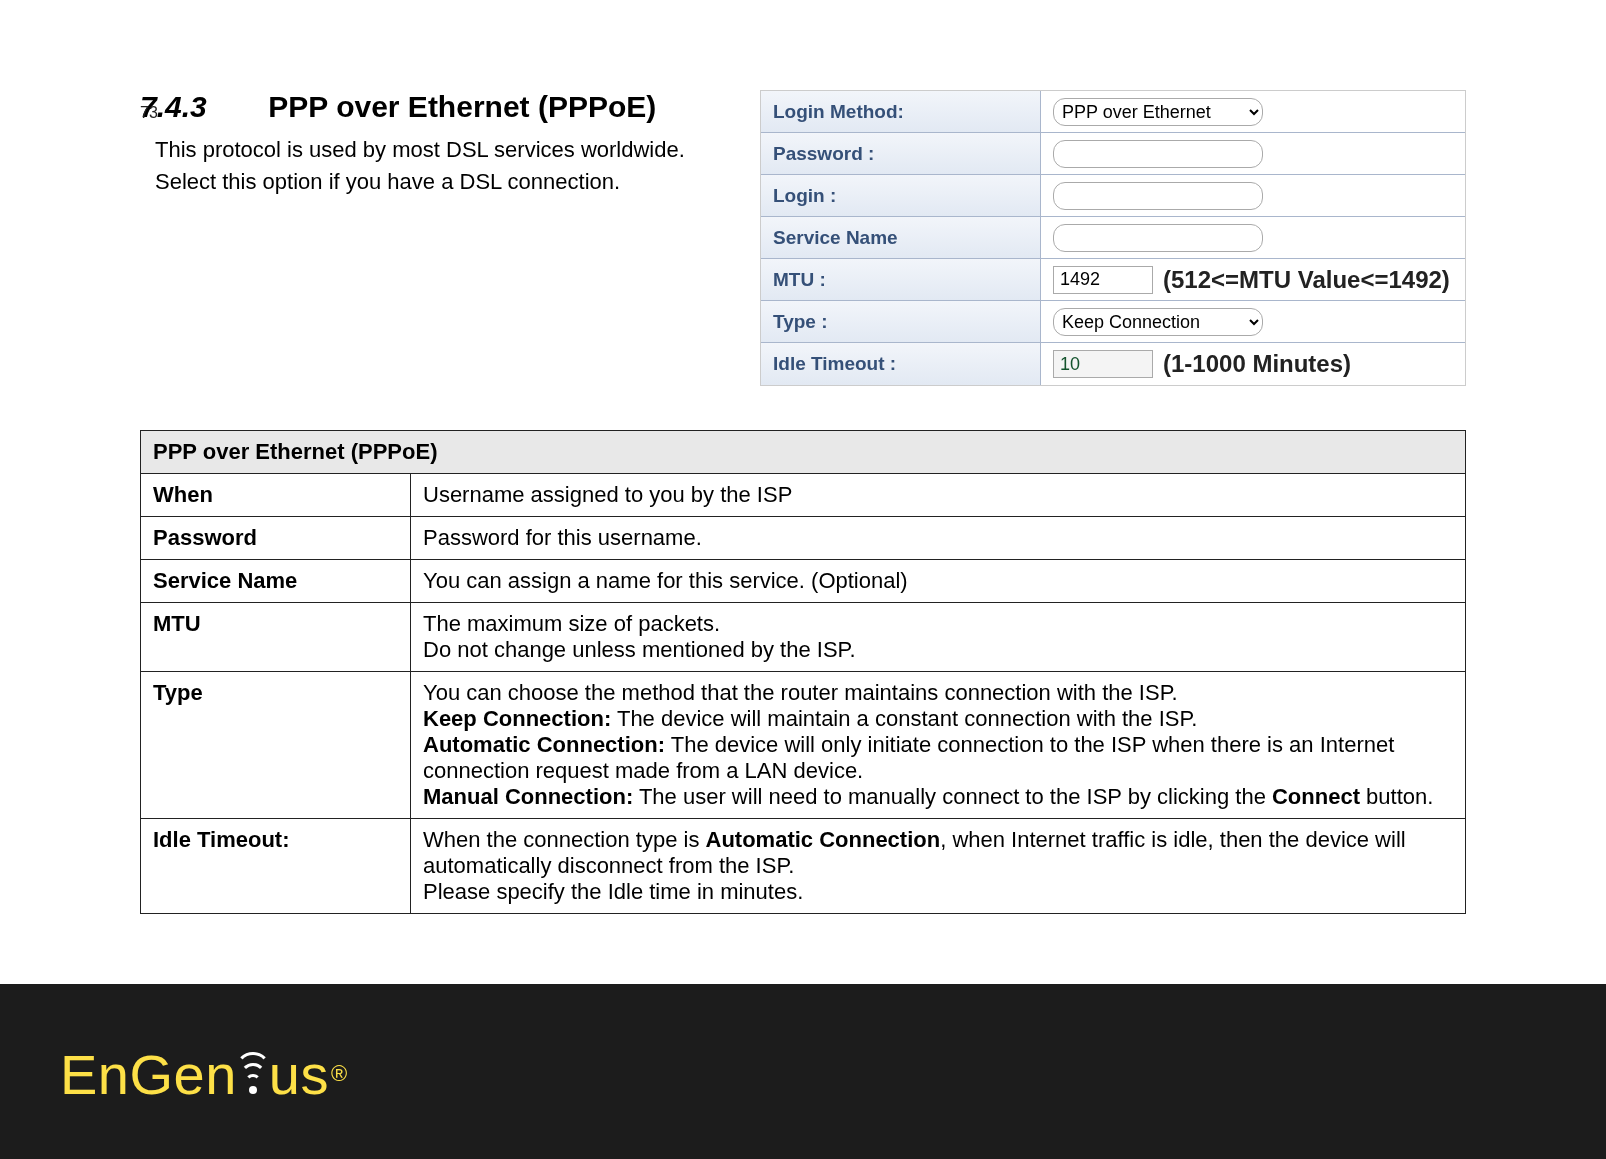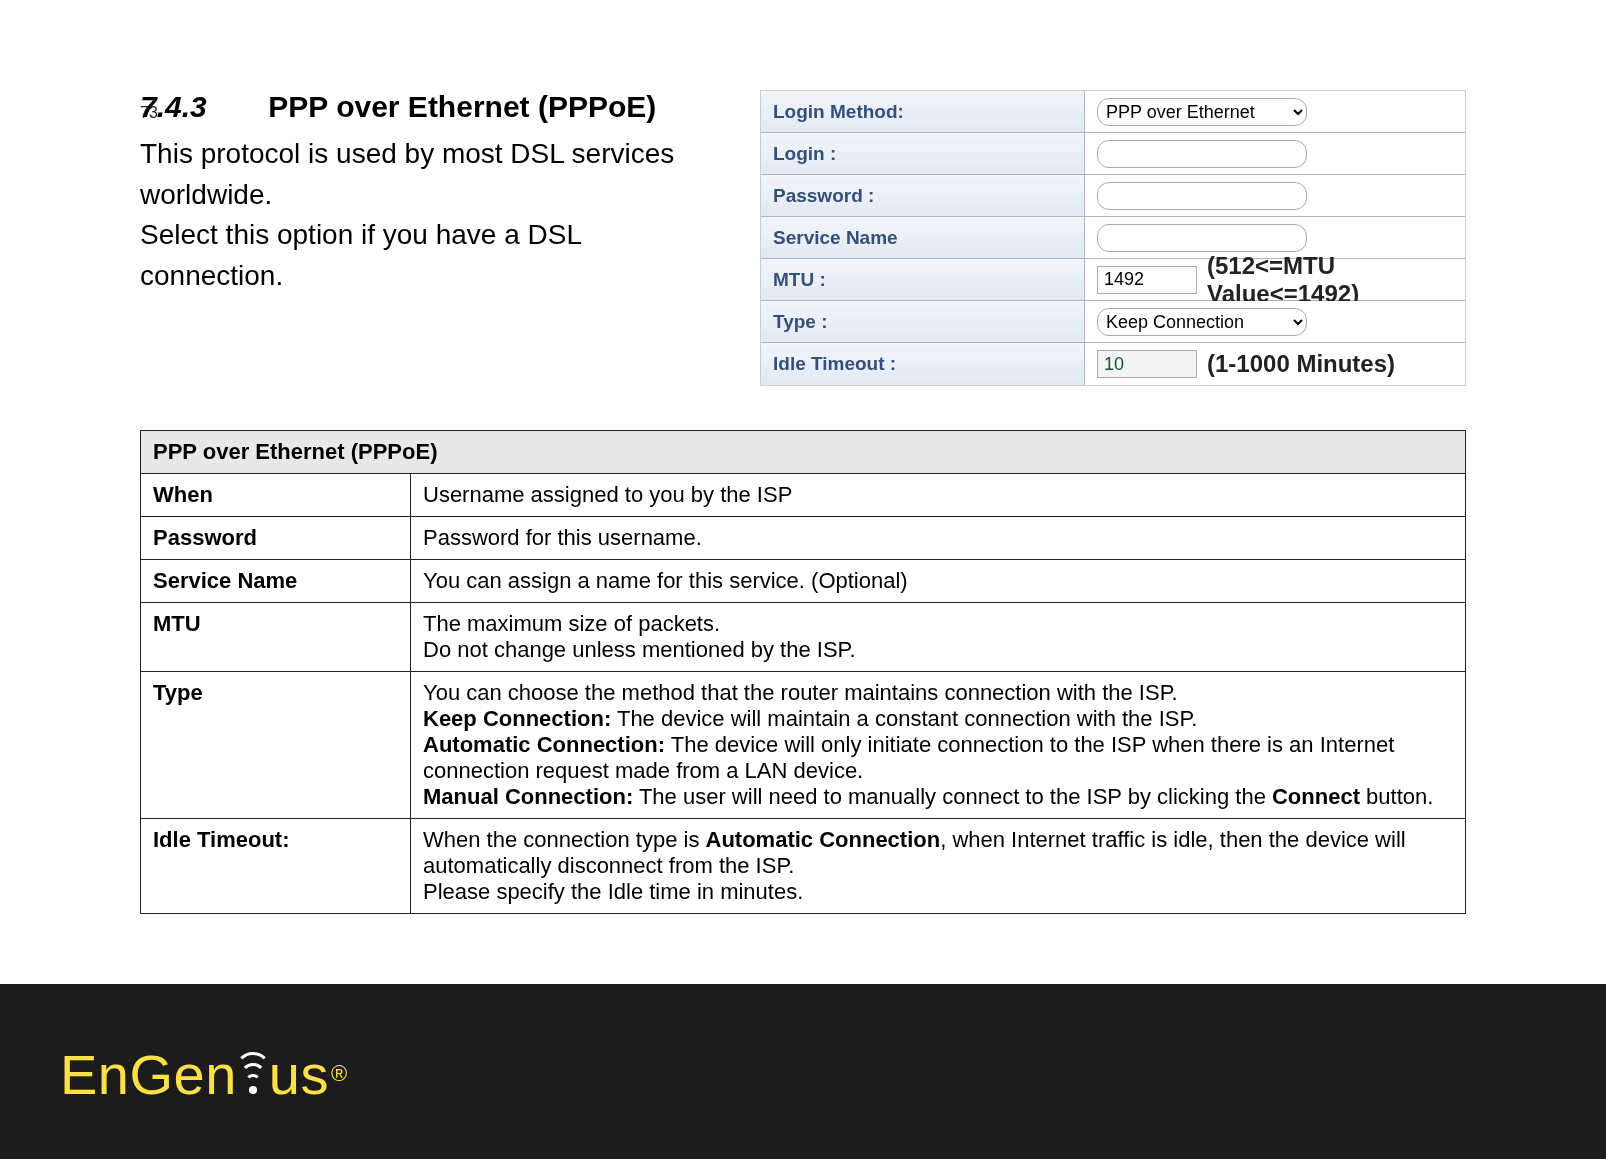--- a/index.html
+++ b/index.html
@@ -3,26 +3,26 @@
   <meta charset="utf-8">
   <style>
     * { box-sizing: border-box; margin: 0; padding: 0; }
     body { font-family: "Segoe UI", Tahoma, Arial, sans-serif; background: #fff; color: #000; width: 1606px; }
     .page { padding: 0 140px 0 140px; position: relative; }
     .page-number { font-size: 16px; font-weight: 400; position: absolute; top: 14px; left: 140px; color:#222;}
     .main-row { display: flex; align-items: flex-start; gap: 30px; margin-top: 90px; }
     .left-col { flex: 0 0 590px; }
     h2.section-heading { font-size: 30px; font-weight: 700; margin-bottom: 10px; }
     h2.section-heading .secnum { display:inline-block; width:120px;font-style:italic; }
-    .body-text { font-size: 28px; line-height: 1.45; }
+    .body-text { font-size: 22px; line-height: 1.45; margin-left: 15px; }
     .body-text p { margin: 0; }
     .form-panel { flex: 1; border: 1px solid #ccc; }
     .form-row { display: flex; align-items: center; height: 42px; border-bottom: 1px solid #a9b6cc; }
     .form-row:last-child { border-bottom: none; justify-content: center; }
-    .form-label { width: 324px; padding: 0 12px; font-size: 19px; font-weight: 700; color: #355078; background: linear-gradient(#f2f5fa,#e2e9f3); border-right: 1px solid #a9b6cc; height:100%; display:flex; align-items:center; font-family: Tahoma, Arial, sans-serif;}
+    .form-label { width: 280px; padding: 0 12px; font-size: 19px; font-weight: 700; color: #355078; background: linear-gradient(#f2f5fa,#e2e9f3); border-right: 1px solid #a9b6cc; height:100%; display:flex; align-items:center; font-family: Tahoma, Arial, sans-serif;}
     .form-field { flex: 1; padding: 0 12px; display: flex; align-items: center; gap: 10px; background:#fff; height:100%; }
     .form-field input[type="text"], .form-field input[type="password"] { font-family: Arial, sans-serif; font-size: 18px; padding: 2px 6px; border: 1px solid #aaa; background:#fff; height:28px; }
     .form-field input.disabled { background: #f4f4f4; color: #14532d; }
     .form-field select { font-family: Arial, sans-serif; font-size: 18px; padding: 2px 4px; border: 1px solid #aaa; height:28px; background:#fff;}
     .w-long { width: 210px; border-radius: 12px; }
     .w-short { width: 100px; }
     .hint { font-family: Arial, sans-serif; font-size: 24px; color:#222;font-weight:bold; }
     .desc-table { width: 100%; border-collapse: collapse; margin-top: 44px; }
     .desc-table th, .desc-table td { border: 1px solid #222; padding: 8px 12px; font-size: 22px; vertical-align: top; text-align:left; }
     .desc-table thead th { background: #e8e8e8; font-weight: 700; }
@@ -59,29 +59,29 @@
     <div class="form-panel">
       <div class="form-row">
         <div class="form-label">Login Method:</div>
         <div class="form-field">
           <select class="w-long" value="PPP over Ethernet">
             <option>PPP over Ethernet</option>
           </select>
         </div>
       </div>
       <div class="form-row">
+        <div class="form-label">Password :</div>
+        <div class="form-field">
+            <input type="password" class="w-long" value="" style="">
+          </div>
+      </div>
+      <div class="form-row">
         <div class="form-label">Login :</div>
         <div class="form-field">
             <input type="text" class="w-long" value="" style="">
-          </div>
-      </div>
-      <div class="form-row">
-        <div class="form-label">Password :</div>
-        <div class="form-field">
-            <input type="password" class="w-long" value="" style="">
           </div>
       </div>
       <div class="form-row">
         <div class="form-label">Service Name</div>
         <div class="form-field">
             <input type="text" class="w-long" value="" style="">
           </div>
       </div>
       <div class="form-row">
         <div class="form-label">MTU :</div>

